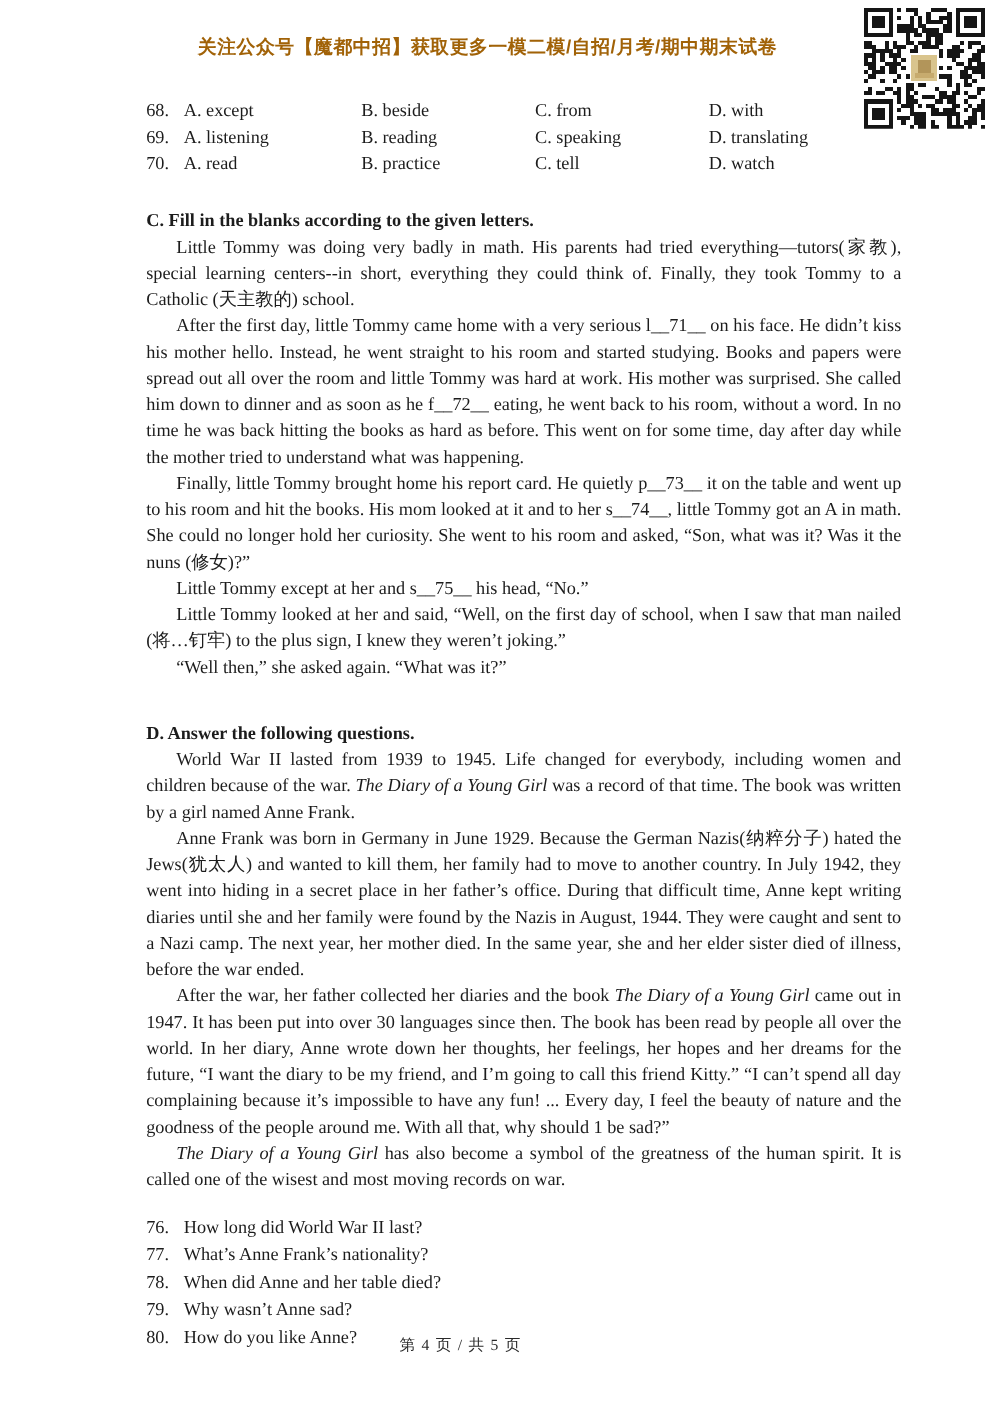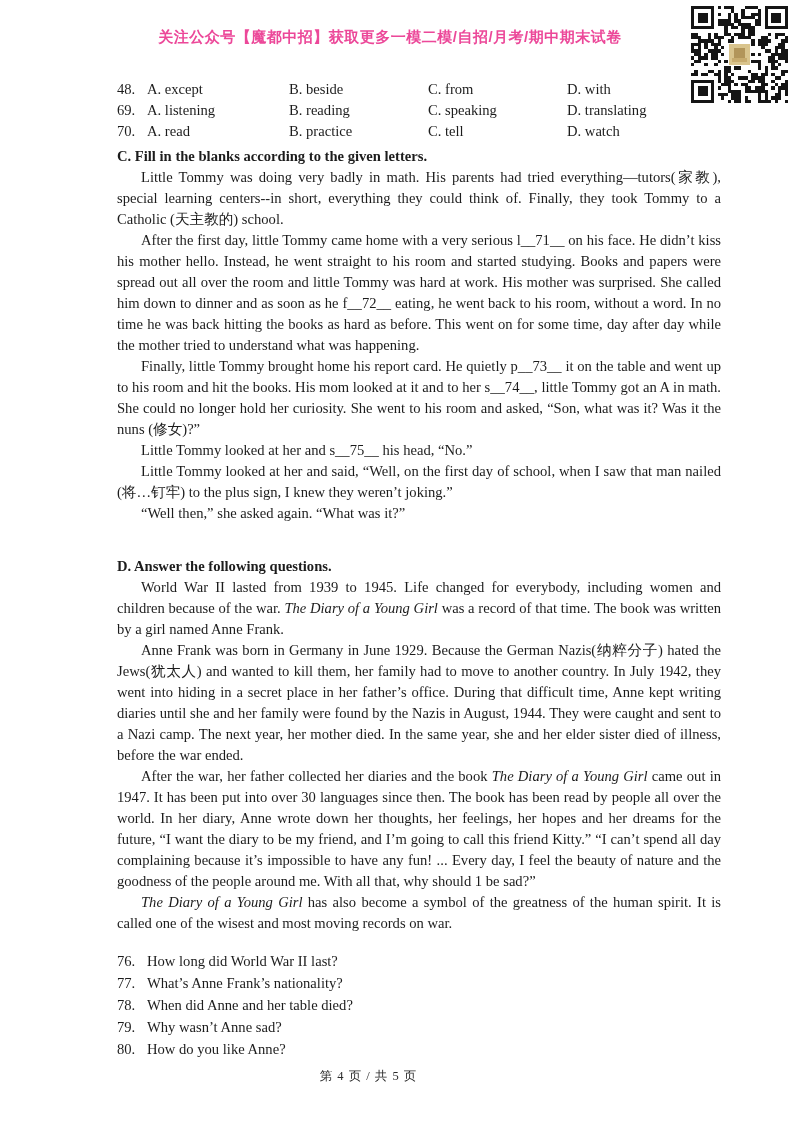--- a/index.html
+++ b/index.html
@@ -4,29 +4,29 @@
 <style>
   html,body{margin:0;padding:0;}
   body{
     width:793px;height:1122px;background:#ffffff;position:relative;
     font-family:"Liberation Serif",serif;color:#1c1c1c;
   }
   .page{position:absolute;inset:0;overflow:hidden;background:#fff;}
   .promo{
     padding-top:28px;margin-left:60px;width:660px;text-align:center;
     font-family:"Liberation Sans",sans-serif;font-weight:700;font-size:15px;
-    letter-spacing:.5px;color:#ec4899;white-space:nowrap;
+    letter-spacing:.5px;color:#a16207;white-space:nowrap;
   }
   .qr{position:absolute;left:691px;top:6px;width:97px;height:97px;}
   .content{margin-left:117px;width:604px;font-size:14.6px;line-height:21px;}
   .mcq{margin-top:32px;}
   .mcq-row{display:grid;grid-template-columns:30px 142px 139px 139px auto;}
   .mcq-row span{white-space:nowrap;}
   .sec-heading{font-weight:700;line-height:21px;}
-  .sec-heading.c{margin-top:4px;}
+  .sec-heading.c{margin-top:25px;}
   .sec-heading.d{margin-top:32px;}
   .para{margin:0;text-indent:24px;text-align:justify;}
   .it{font-style:italic;}
   .questions{margin-top:16px;line-height:22px;}
   .q-row{display:grid;grid-template-columns:30px auto;}
   .footer{
     position:absolute;top:1068px;left:0;width:737px;text-align:center;
     font-size:12.5px;color:#2a2a2a;letter-spacing:1px;
   }
 </style>
@@ -349,21 +349,21 @@
       <rect x="2" y="24" width="3" height="3" fill="#151515"></rect>
       <rect x="11.4" y="11.4" width="6.2" height="6.2" fill="#d9c48d"></rect>
       <rect x="13" y="12.6" width="3" height="3.8" fill="#b2955a"></rect>
       <rect x="12.2" y="15.6" width="4.6" height="1.2" fill="#c7ab6e"></rect>
     </svg>
 
   <div class="content">
 
     <div class="mcq" id="mcq">
         <div class="mcq-row">
-          <span>48.</span>
+          <span>68.</span>
           <span>A. except</span>
           <span>B. beside</span>
           <span>C. from</span>
           <span>D. with</span>
         </div>
         <div class="mcq-row">
           <span>69.</span>
           <span>A. listening</span>
           <span>B. reading</span>
           <span>C. speaking</span>
@@ -376,21 +376,21 @@
           <span>C. tell</span>
           <span>D. watch</span>
         </div>
       </div>
 
     <div class="sec-heading c">C. Fill in the blanks according to the given letters.</div>
     <div id="paras-c">
         <p class="para"><span>Little Tommy was doing very badly in math. His parents had tried everything—tutors(家教), special learning centers--in short, everything they could think of. Finally, they took Tommy to a Catholic (天主教的) school.</span></p>
         <p class="para"><span>After the first day, little Tommy came home with a very serious l__71__ on his face. He didn’t kiss his mother hello. Instead, he went straight to his room and started studying. Books and papers were spread out all over the room and little Tommy was hard at work. His mother was surprised. She called him down to dinner and as soon as he f__72__ eating, he went back to his room, without a word. In no time he was back hitting the books as hard as before. This went on for some time, day after day while the mother tried to understand what was happening.</span></p>
         <p class="para"><span>Finally, little Tommy brought home his report card. He quietly p__73__ it on the table and went up to his room and hit the books. His mom looked at it and to her s__74__, little Tommy got an A in math. She could no longer hold her curiosity. She went to his room and asked, “Son, what was it? Was it the nuns (修女)?”</span></p>
-        <p class="para"><span>Little Tommy looked at her and s__75__ his head, “No.”</span></p>
+        <p class="para"><span>Little Tommy except at her and s__75__ his head, “No.”</span></p>
         <p class="para"><span>Little Tommy looked at her and said, “Well, on the first day of school, when I saw that man nailed (将…钉牢) to the plus sign, I knew they weren’t joking.”</span></p>
         <p class="para"><span>“Well then,” she asked again. “What was it?”</span></p>
       </div>
 
     <div class="sec-heading d">D. Answer the following questions.</div>
     <div id="paras-d">
         <p class="para"><span>World War II lasted from 1939 to 1945. Life changed for everybody, including women and children because of the war. </span><span class="it">The Diary of a Young Girl</span><span> was a record of that time. The book was written by a girl named Anne Frank.</span></p>
         <p class="para"><span>Anne Frank was born in Germany in June 1929. Because the German Nazis(纳粹分子) hated the Jews(犹太人) and wanted to kill them, her family had to move to another country. In July 1942, they went into hiding in a secret place in her father’s office. During that difficult time, Anne kept writing diaries until she and her family were found by the Nazis in August, 1944. They were caught and sent to a Nazi camp. The next year, her mother died. In the same year, she and her elder sister died of illness, before the war ended.</span></p>
         <p class="para"><span>After the war, her father collected her diaries and the book </span><span class="it">The Diary of a Young Girl</span><span> came out in 1947. It has been put into over 30 languages since then. The book has been read by people all over the world. In her diary, Anne wrote down her thoughts, her feelings, her hopes and her dreams for the future, “I want the diary to be my friend, and I’m going to call this friend Kitty.” “I can’t spend all day complaining because it’s impossible to have any fun! ... Every day, I feel the beauty of nature and the goodness of the people around me. With all that, why should 1 be sad?”</span></p>
         <p class="para"><span class="it">The Diary of a Young Girl</span><span> has also become a symbol of the greatness of the human spirit. It is called one of the wisest and most moving records on war.</span></p>

